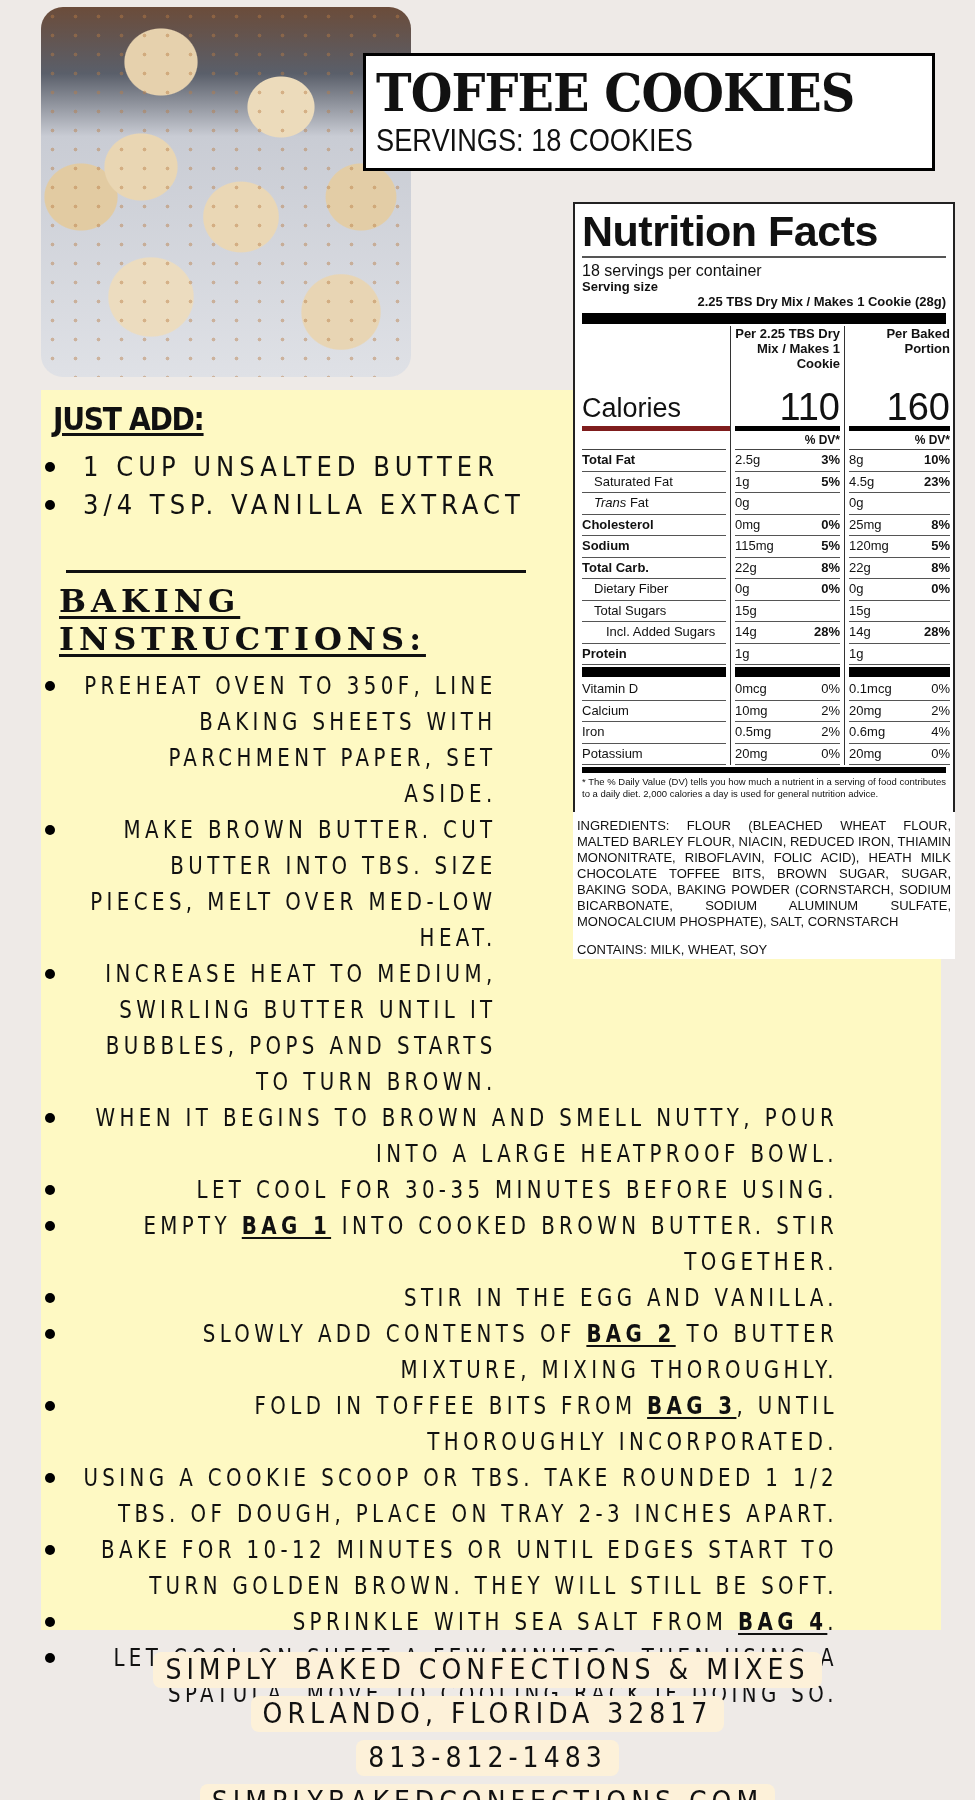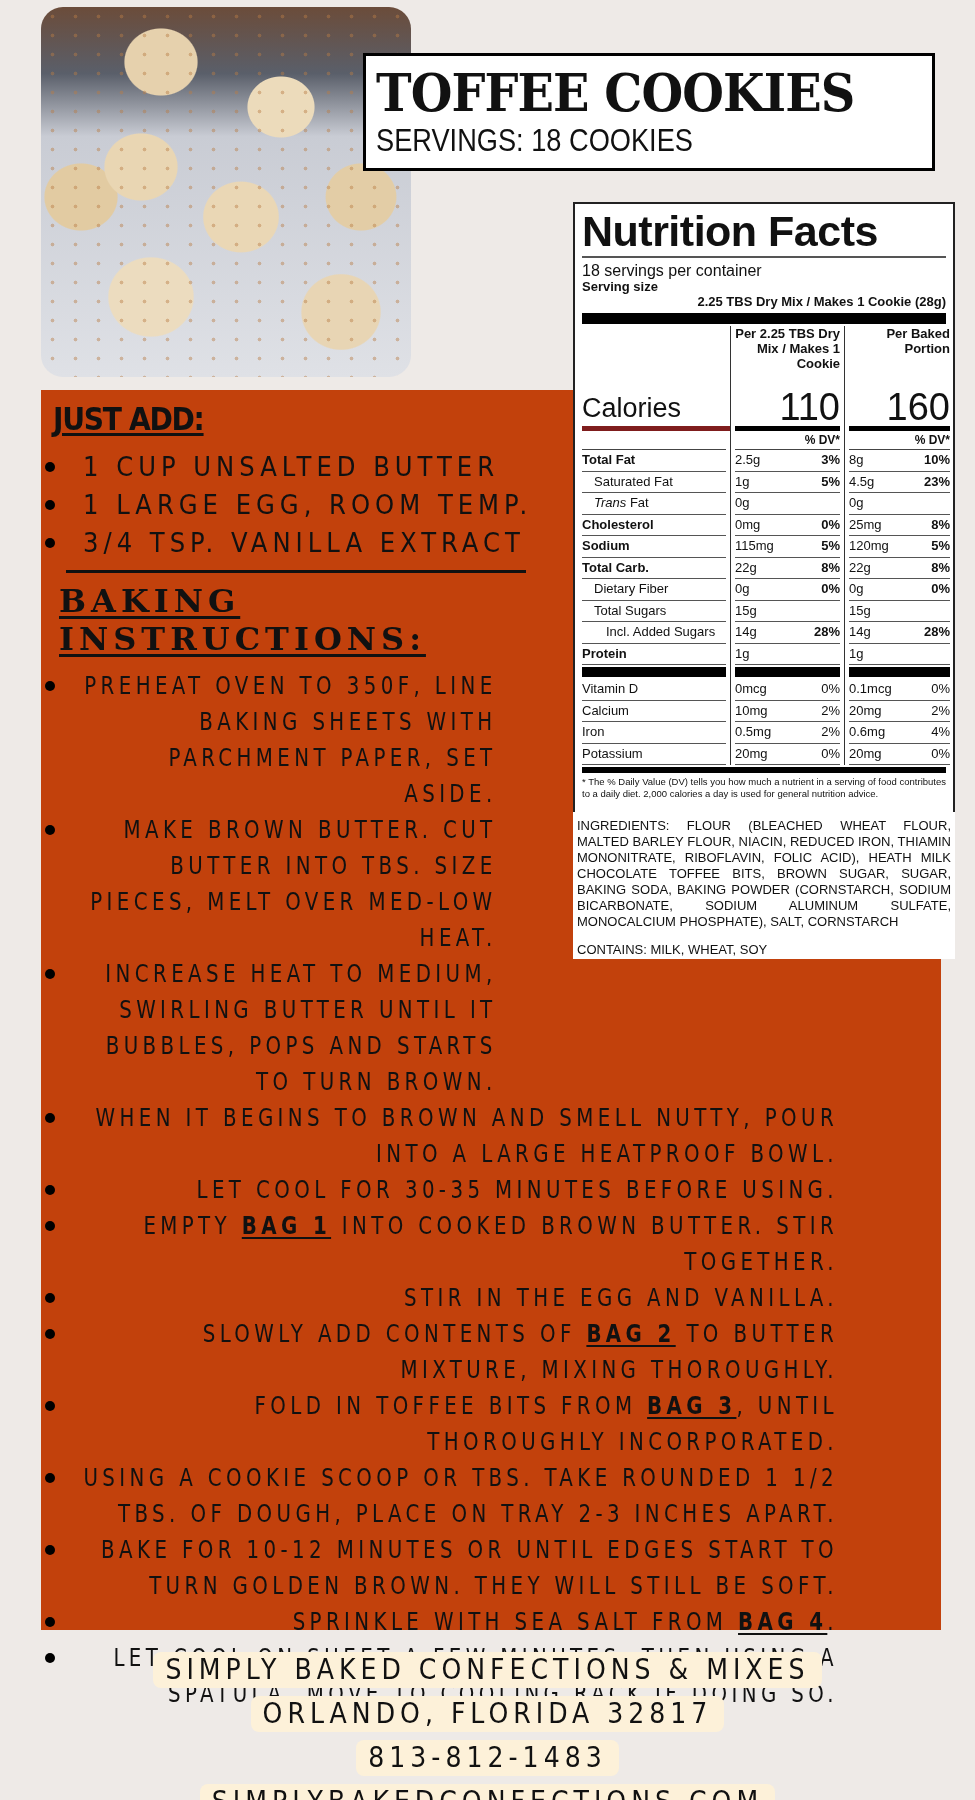--- a/index.html
+++ b/index.html
@@ -38,21 +38,21 @@
     font-family:"DejaVu Serif", serif; font-weight:bold; font-size:52px;
     line-height:58px; letter-spacing:-1px; transform:scaleX(.92); transform-origin:left;
   }
   .title-sub {
     font-family:"Liberation Sans Narrow","Liberation Sans", sans-serif;
     font-size:32px; line-height:36px; transform:scaleX(.85); transform-origin:left;
   }
 
   .panel {
     position:absolute; left:41px; top:390px; width:900px; height:1240px;
-    background:#c2410c;
+    background:#fef9c3;
   }
   .just-add-title {
     position:absolute; left:12px; top:10px;
     font-family:"DejaVu Sans", sans-serif; font-weight:bold; font-size:32px;
     letter-spacing:-1.5px; text-decoration:underline; text-underline-offset:3px;
     transform:scaleX(.88); transform-origin:left;
   }
   .cond {
     font-family:"DejaVu Sans Condensed","DejaVu Sans", sans-serif;
     letter-spacing:5px; transform-origin:left;
@@ -122,21 +122,20 @@
 
 <div class="title-box">
   <div class="title-main">TOFFEE COOKIES</div>
   <div class="title-sub">SERVINGS: 18 COOKIES</div>
 </div>
 
 <div class="panel">
   <div class="just-add-title">JUST ADD:</div>
   <ul class="bullets add-list cond">
     <li>1 CUP UNSALTED BUTTER</li>
-    <li>1 LARGE EGG, ROOM TEMP.</li>
     <li>3/4 TSP. VANILLA EXTRACT</li>
   </ul>
   <div class="divider"></div>
   <div class="baking-title">
     <span>BAKING</span><br>
     <span>INSTRUCTIONS:</span>
   </div>
   <ul class="bullets steps cond" id="steps">
       <li style="width: 470px;">
         <span class="txt"><span>PREHEAT OVEN TO 350F, LINE BAKING SHEETS WITH PARCHMENT PAPER, SET ASIDE.</span></span>

